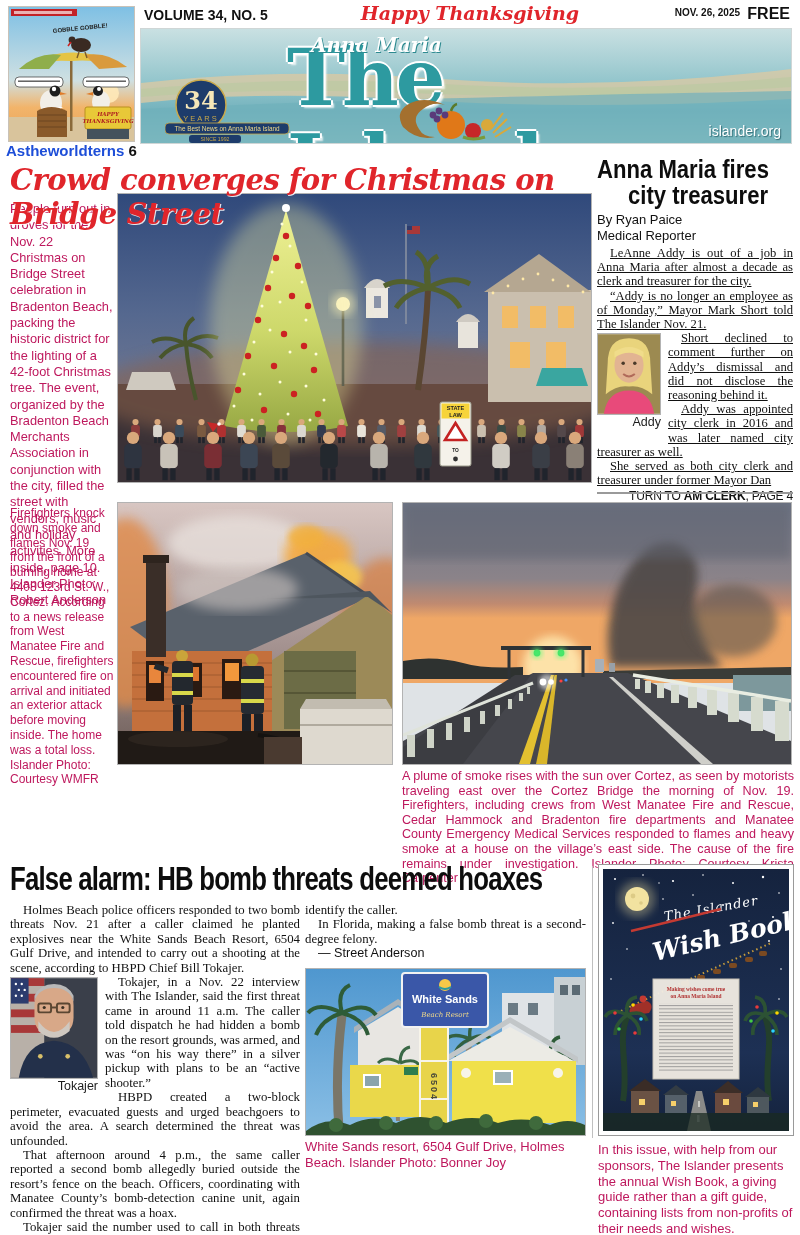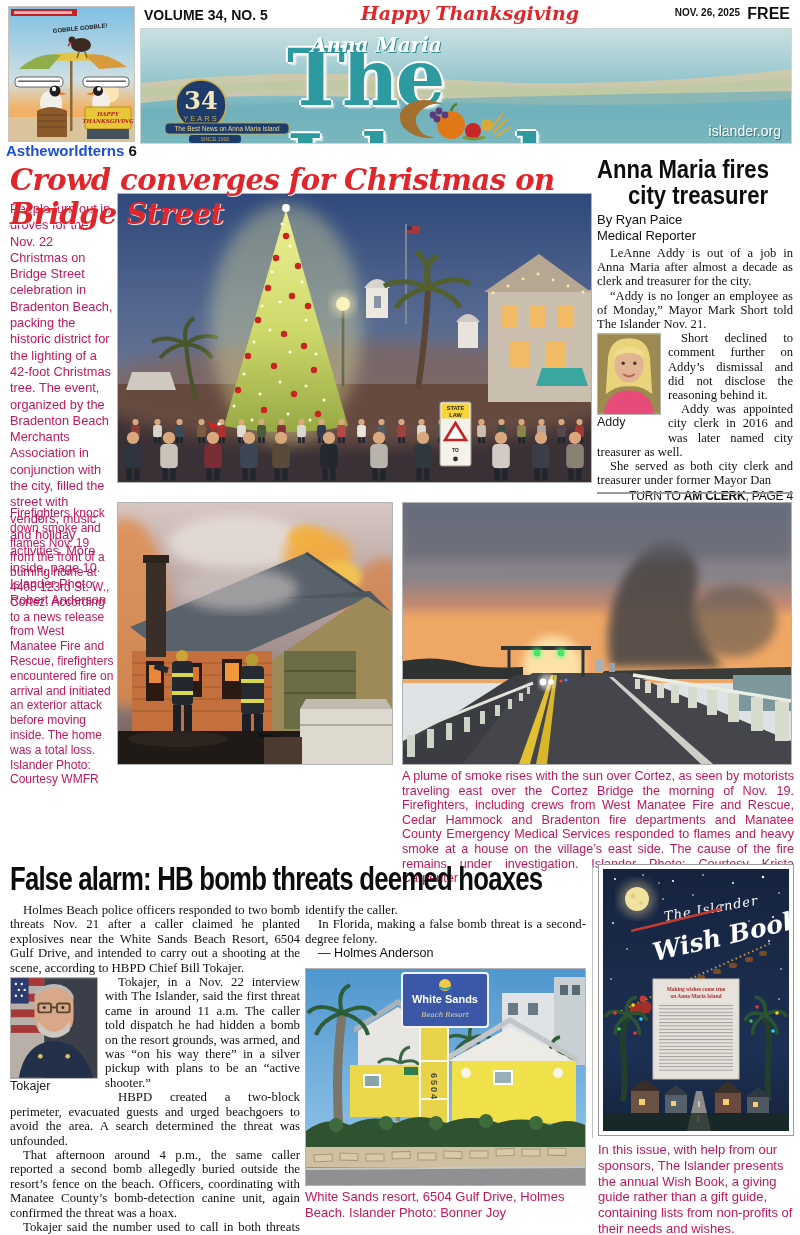--- a/index.html
+++ b/index.html
@@ -9,21 +9,21 @@
   .sans{font-family:"Liberation Sans",sans-serif;}
   .serif{font-family:"Liberation Serif",serif;}
   .photo{border:1px solid #b3b3b3;box-sizing:border-box;overflow:hidden;background:#dfe3e6;}
   .photo svg{display:block;}
   .hl{font-weight:bold;color:#0d0d0d;text-align:right;}
   .cond{display:inline-block;transform-origin:0 60%;white-space:nowrap;}
   .caption{color:#be185d;}
   p.body{margin:0;text-indent:13px;text-align:justify;}
   p.body.noind{text-indent:0;}
   .mugL{float:left;margin:2px 7px 1px 0;}
-  .mug-cap{font-family:"Liberation Sans",sans-serif;font-size:12.5px;line-height:15px;color:#1c1c1c;}
+  .mug-cap{font-family:"Liberation Sans",sans-serif;font-size:12.5px;line-height:15px;color:#1c1c1c;text-align:right;}
   .script-red{font-family:"DejaVu Serif",serif;font-style:italic;font-weight:bold;color:#e0252b;}
   .rule{background:#9a9a9a;}
 </style>
 </head>
 <body>
 
 <div id="page">
 
   <div class="abs photo" style="left:8px;top:6px;width:127px;height:136px;border-color:#c9c2b8;">
     <svg width="125" height="134" viewBox="0 0 125 134">
@@ -321,21 +321,21 @@
 
   <div class="abs" style="left:597px;top:156px;width:196px;">
     <div class="hl" style="font-size:26px;line-height:26px;">
       <span class="cond" style="transform:scaleX(.85);">Anna Maria fires</span><br>
       <span class="cond" style="transform:scaleX(.85);">city treasurer</span>
     </div>
     <div class="sans" style="font-size:13px;line-height:15.5px;margin-top:4px;">
       <div>By Ryan Paice</div>
       <div>Medical Reporter</div>
     </div>
-    <div class="serif" style="font-size:12.6px;line-height:14.2px;margin-top:3px;height:242px;overflow:hidden;">
+    <div class="serif" style="font-size:12.6px;line-height:14.2px;margin-top:3px;height:242px;overflow:hidden;text-decoration:underline;">
       <p class="body">LeAnne Addy is out of a job in Anna Maria after almost a decade as clerk and treasurer for the city.</p>
       <p class="body">“Addy is no longer an employee as of Monday,” Mayor Mark Short told The Islander Nov. 21.</p>
       <div class="mugL" style="width:64px;">
         <svg width="64" height="82" viewBox="0 0 64 82" style="display:block;border:1px solid #b3b3b3;box-sizing:border-box;">
           <rect width="64" height="82" fill="#a89458"></rect>
           <rect width="64" height="82" fill="#8a7a48" opacity=".4"></rect>
           <path d="M10,30 Q10,4 32,4 Q54,4 54,30 L56,62 Q44,52 32,54 Q20,52 8,62 Z" fill="#e9d47c"></path>
           <ellipse cx="32" cy="32" rx="15" ry="18" fill="#e2b492"></ellipse>
           <path d="M17,24 Q32,14 47,24 L47,18 Q32,8 17,18 Z" fill="#f0dc8a"></path>
           <circle cx="26" cy="30" r="1.8" fill="#4a3a2a"></circle>
@@ -571,23 +571,23 @@
     <p class="body">Tokajer, in a Nov. 22 interview with The Islander, said the first threat came in around 11 a.m. The caller told dispatch he had hidden a bomb on the resort grounds, was armed, and was “on his way there” in a silver pickup with plans to be an “active shooter.”</p>
     <p class="body">HBPD created a two-block perimeter, evacuated guests and urged beachgoers to avoid the area. A search determined the threat was unfounded.</p>
     <p class="body">That afternoon around 4 p.m., the same caller reported a second bomb allegedly buried outside the resort’s fence on the beach. Officers, coordinating with Manatee County’s bomb-detection canine unit, again confirmed the threat was a hoax.</p>
     <p class="body">Tokajer said the number used to call in both threats also was associated with a similar call in Apex, North Carolina, earlier that day. He said the HBPD was working with the Bureau of Alcohol, Tobacco, Firearms and Explosives to</p>
   </div>
 
   <div class="abs" style="left:305px;top:903px;width:281px;">
     <div class="serif" style="font-size:12.8px;line-height:14.4px;">
       <p class="body noind">identify the caller.</p>
       <p class="body">In Florida, making a false bomb threat is a second-degree felony.</p>
-      <p class="body sans" style="font-family:'Liberation Sans',sans-serif;font-size:12.6px;">— Holmes Anderson</p>
-    </div>
-    <div class="photo" style="width:281px;height:218px;margin-top:7px;">
+      <p class="body sans" style="font-family:'Liberation Sans',sans-serif;font-size:12.6px;">— Street Anderson</p>
+    </div>
+    <div class="photo" style="width:281px;height:168px;margin-top:7px;">
       <svg width="279" height="216" viewBox="0 0 279 216">
         <defs>
           <linearGradient id="wSky" x1="0" y1="0" x2="0" y2="1">
             <stop offset="0" stop-color="#4f97cf"></stop>
               <stop offset="1" stop-color="#9ccbec"></stop>
           </linearGradient>
         </defs>
         <rect width="279" height="216" fill="url(#wSky)"></rect>
 
         <polygon points="52,62 92,38 132,62 132,96 52,96" fill="#e8e6e2"></polygon>

